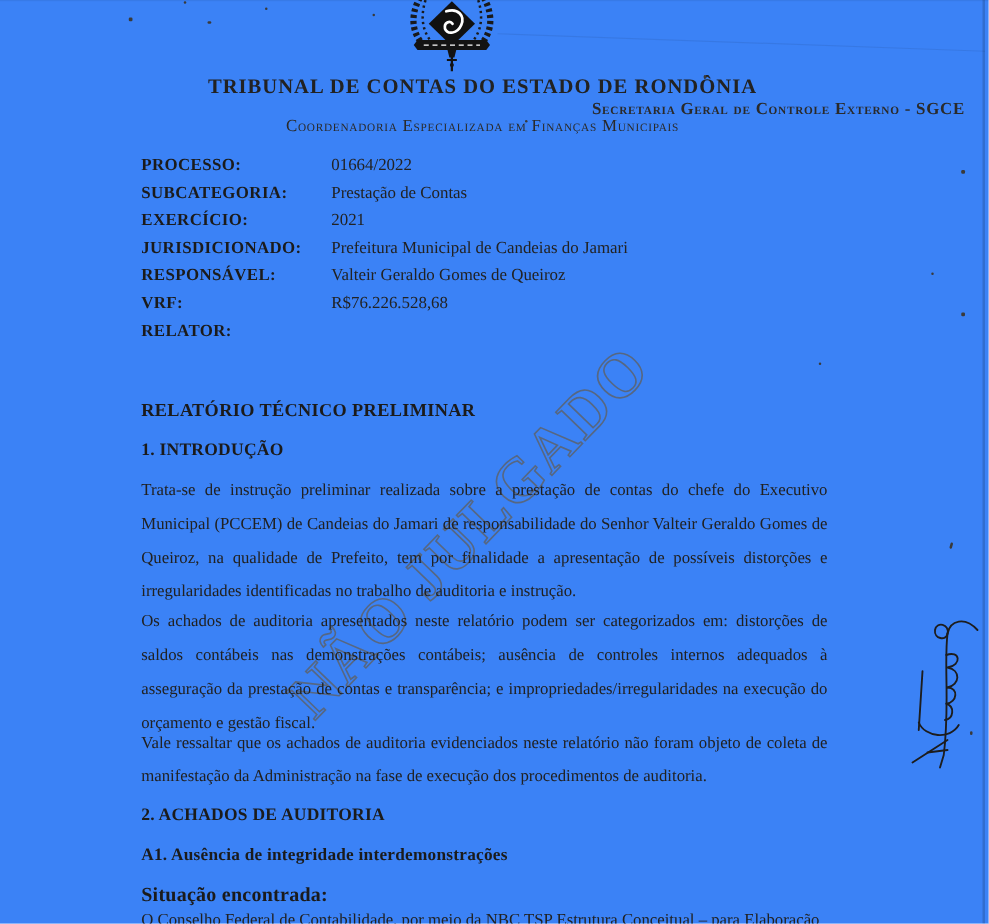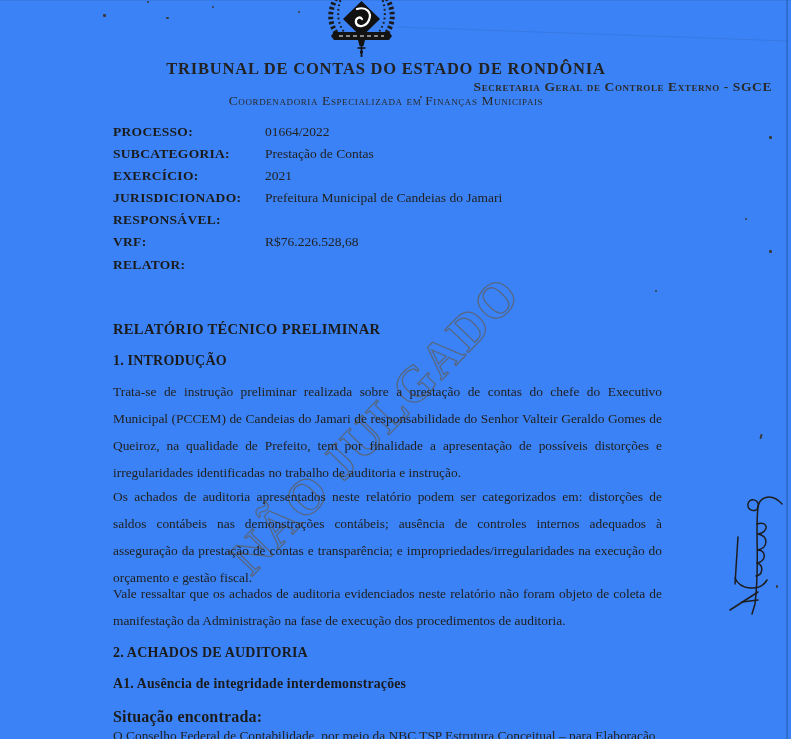--- a/index.html
+++ b/index.html
@@ -106,20 +106,21 @@
     <div class="frow" style="top:168px">
       <span class="flabel">EXERCÍCIO:</span>
       <span class="fvalue">2021</span>
     </div>
     <div class="frow" style="top:190px">
       <span class="flabel">JURISDICIONADO:</span>
       <span class="fvalue">Prefeitura Municipal de Candeias do Jamari</span>
     </div>
     <div class="frow" style="top:212px">
       <span class="flabel">RESPONSÁVEL:</span>
+      <span class="fvalue">Valteir Geraldo Gomes de Queiroz</span>
     </div>
     <div class="frow" style="top:234px">
       <span class="flabel">VRF:</span>
       <span class="fvalue">R$76.226.528,68</span>
     </div>
     <div class="frow" style="top:257px">
       <span class="flabel">RELATOR:</span>
     </div>
   </div>
 

